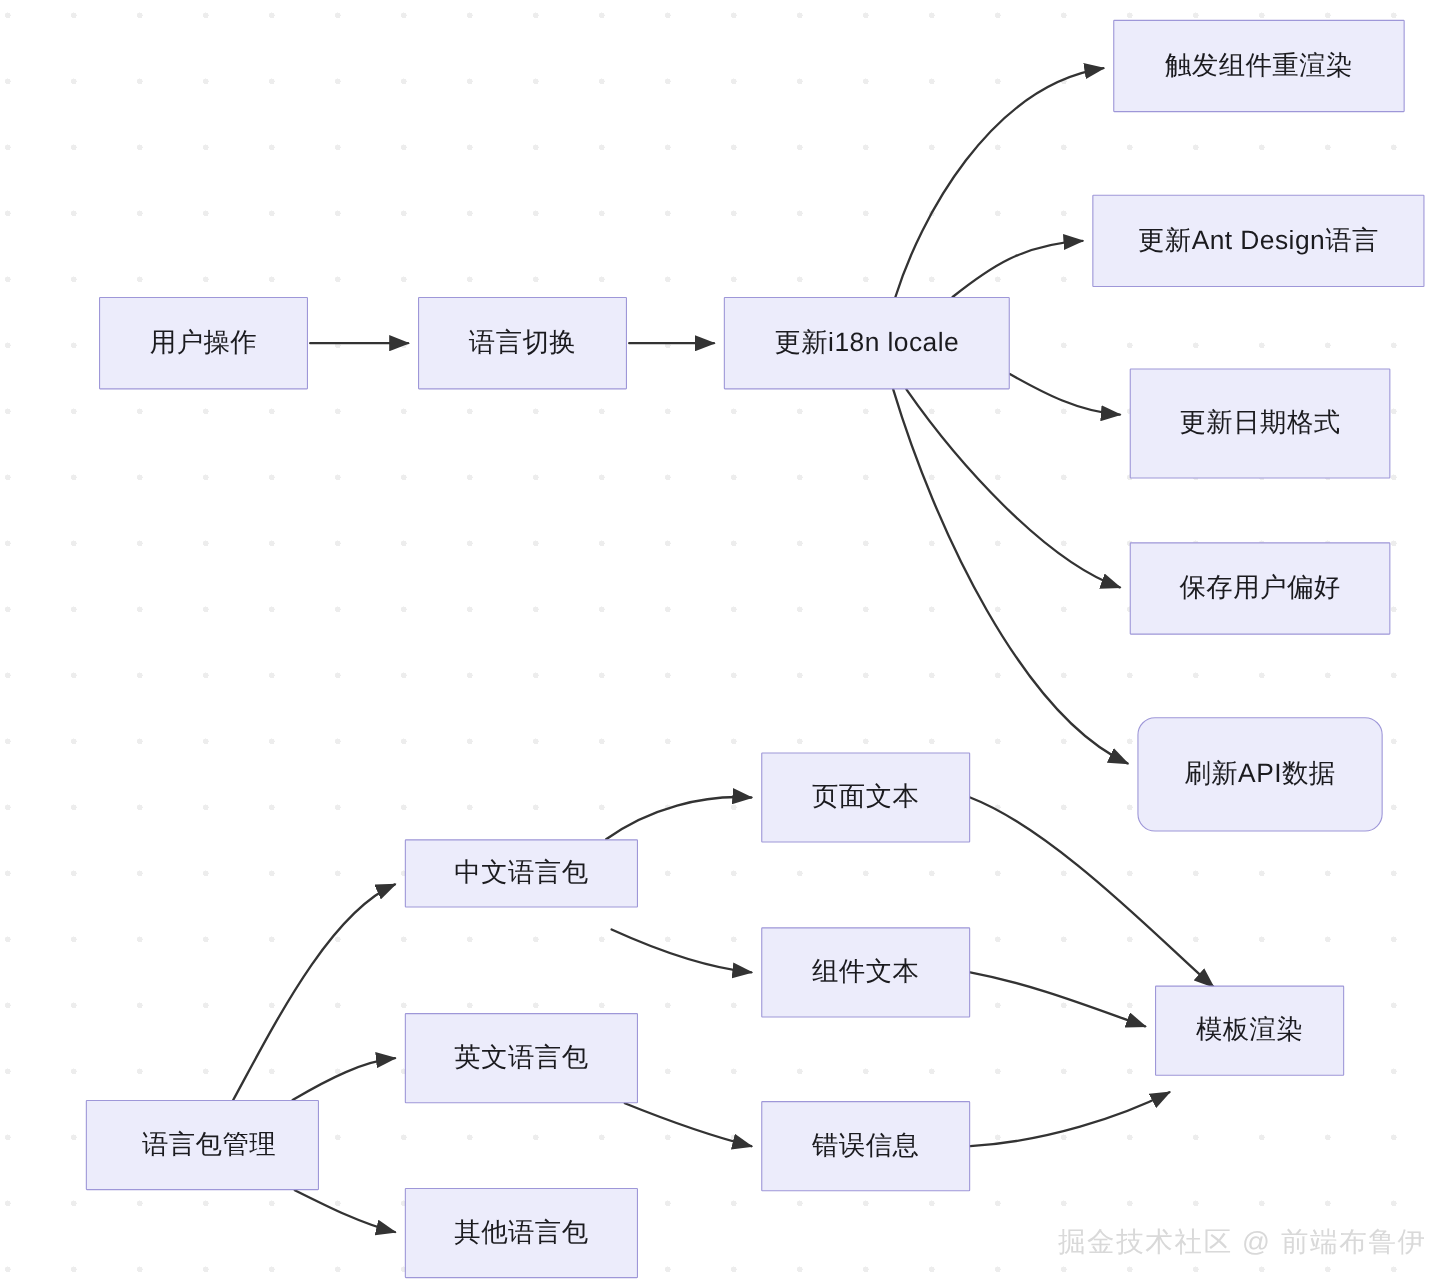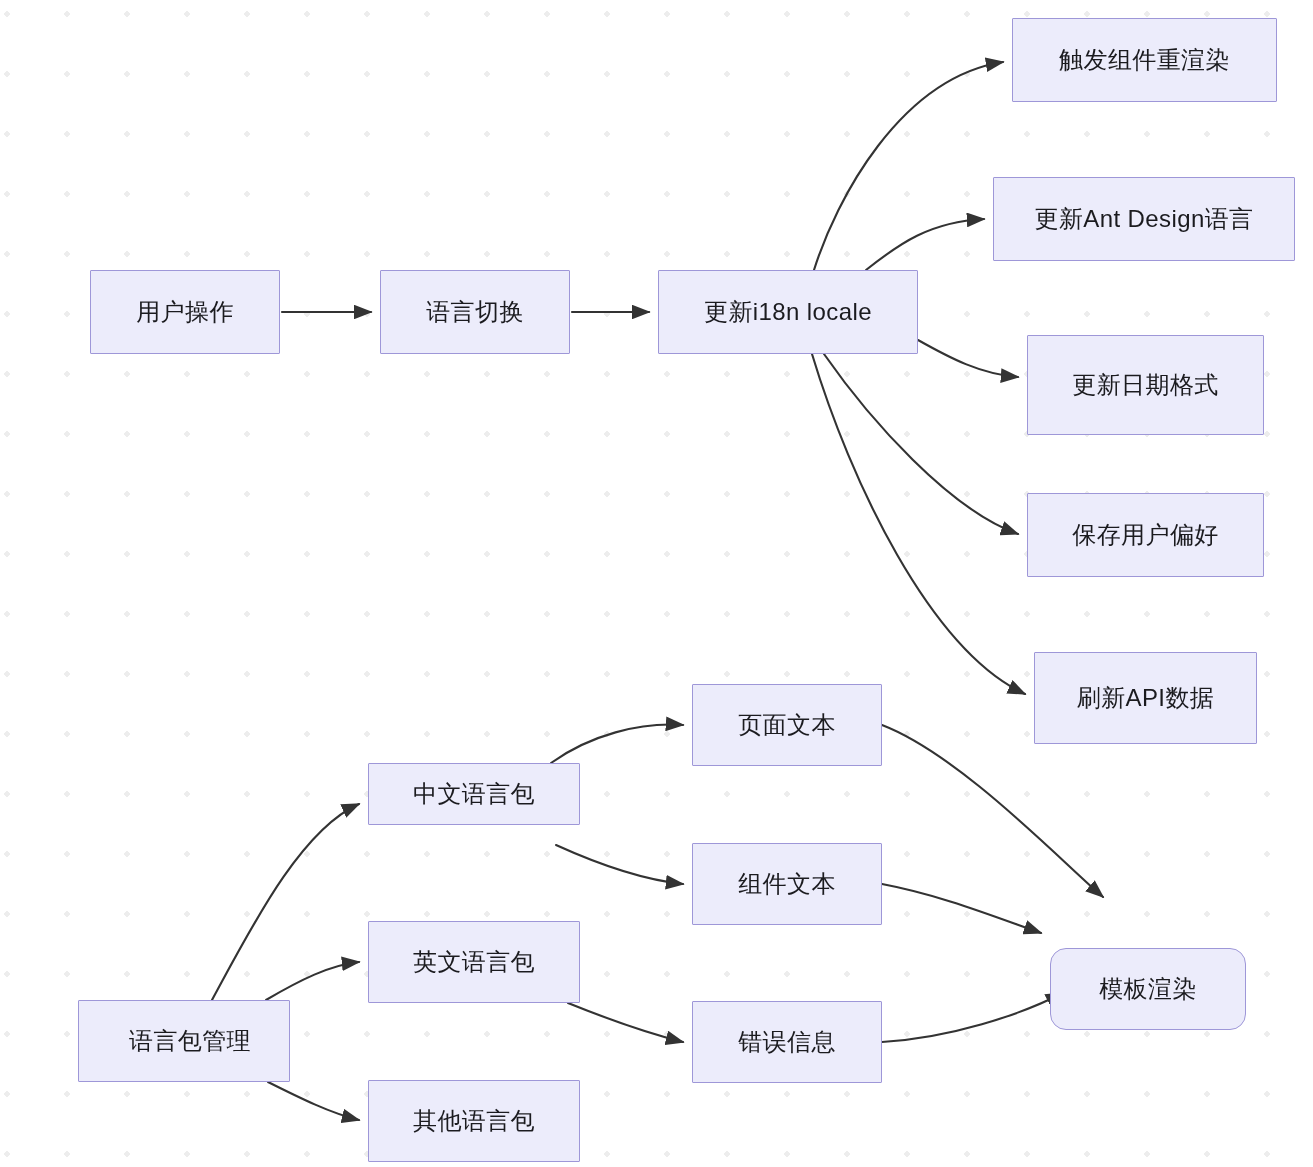--- a/index.html
+++ b/index.html
@@ -109,21 +109,21 @@
       </div>
       <div class="node" style="left: 993px; top: 177px; width: 302px; height: 84px; background: rgb(236, 236, 251); border-color: rgb(158, 151, 216);">
         <span class="node-label">更新Ant Design语言</span>
       </div>
       <div class="node" style="left: 1027px; top: 335px; width: 237px; height: 100px; background: rgb(236, 236, 251); border-color: rgb(158, 151, 216);">
         <span class="node-label">更新日期格式</span>
       </div>
       <div class="node" style="left: 1027px; top: 493px; width: 237px; height: 84px; background: rgb(236, 236, 251); border-color: rgb(158, 151, 216);">
         <span class="node-label">保存用户偏好</span>
       </div>
-      <div class="node" style="left: 1034px; top: 652px; width: 223px; height: 92px; background: rgb(236, 236, 251); border-color: rgb(158, 151, 216);">
+      <div class="node" style="left: 1034px; top: 652px; width: 223px; height: 104px; background: rgb(236, 236, 251); border-color: rgb(158, 151, 216); border-radius: 16px;">
         <span class="node-label">刷新API数据</span>
       </div>
       <div class="node" style="left: 78px; top: 1000px; width: 212px; height: 82px; background: rgb(236, 236, 251); border-color: rgb(158, 151, 216); padding-left: 12px;">
         <span class="node-label">语言包管理</span>
       </div>
       <div class="node" style="left: 368px; top: 763px; width: 212px; height: 62px; background: rgb(236, 236, 251); border-color: rgb(158, 151, 216);">
         <span class="node-label">中文语言包</span>
       </div>
       <div class="node" style="left: 368px; top: 921px; width: 212px; height: 82px; background: rgb(236, 236, 251); border-color: rgb(158, 151, 216);">
         <span class="node-label">英文语言包</span>
@@ -133,19 +133,20 @@
       </div>
       <div class="node" style="left: 692px; top: 684px; width: 190px; height: 82px; background: rgb(236, 236, 251); border-color: rgb(158, 151, 216);">
         <span class="node-label">页面文本</span>
       </div>
       <div class="node" style="left: 692px; top: 843px; width: 190px; height: 82px; background: rgb(236, 236, 251); border-color: rgb(158, 151, 216);">
         <span class="node-label">组件文本</span>
       </div>
       <div class="node" style="left: 692px; top: 1001px; width: 190px; height: 82px; background: rgb(236, 236, 251); border-color: rgb(158, 151, 216);">
         <span class="node-label">错误信息</span>
       </div>
-      <div class="node" style="left: 1050px; top: 948px; width: 196px; height: 82px; background: rgb(236, 236, 251); border-color: rgb(158, 151, 216); border-radius: 16px;">
+      <div class="node" style="left: 1050px; top: 896px; width: 172px; height: 82px; background: rgb(236, 236, 251); border-color: rgb(158, 151, 216);">
         <span class="node-label">模板渲染</span>
       </div>
     </div>
 
+  <div id="watermark">掘金技术社区 @ 前端布鲁伊</div>
 
 </div>
 
 </body></html>

